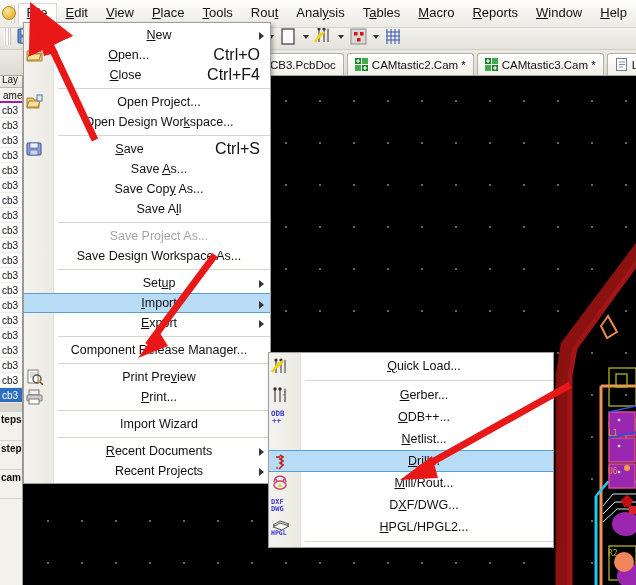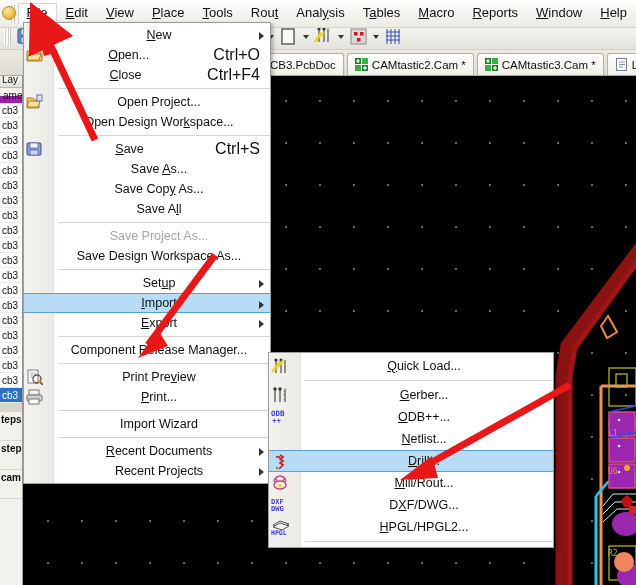--- a/index.html
+++ b/index.html
@@ -66,21 +66,21 @@
 
   
   .leftpanel {
     position:absolute; left:0; top:50px; width:23px; height:535px;
     background:#f2f1ec; border-right:1px solid #9f9c94; z-index:18; overflow:hidden;
     font-size:10px; color:#111;
   }
   .lp-title { height:14px; line-height:14px; padding-left:1px; background:linear-gradient(#f7f6f2,#e7e5de); border-bottom:1px solid #c9c6bf; }
   .lp-tabrow { height:8px; background:#e7e5de; border-bottom:1px solid #c9c6bf;}
   .lp-hdr { height:16px; line-height:16px; padding-left:2px; background:linear-gradient(#fbfaf7,#e3e1da); border-bottom:1px solid #b9b6ae; }
-  .lp-sub { height:15px; line-height:15px; padding-left:3px; background:#f2f1ec; border-bottom:7px solid #a21caf; text-align:right; padding-right:1px;}
+  .lp-sub { height:15px; line-height:15px; padding-left:3px; background:#f2f1ec; border-bottom:2px solid #a21caf; text-align:right; padding-right:1px;}
   .lp-row { height:15px; line-height:15px; padding-left:2px; background:#fff; border-bottom:1px solid #eceae4; }
   .lp-row.sel { background:#2f6fbf; color:#fff; }
   .lp-gap { height:9px; background:#d8d5ce; }
   .lp-foot { height:29px; line-height:15px; padding-left:1px; background:#f2f1ec; border-bottom:1px solid #d8d5ce;font-weight:bold; }
 
   
   .canvas {
     position:absolute; left:23px; top:76px; width:613px; height:509px;
     background:#000; overflow:hidden; z-index:5;
   }

